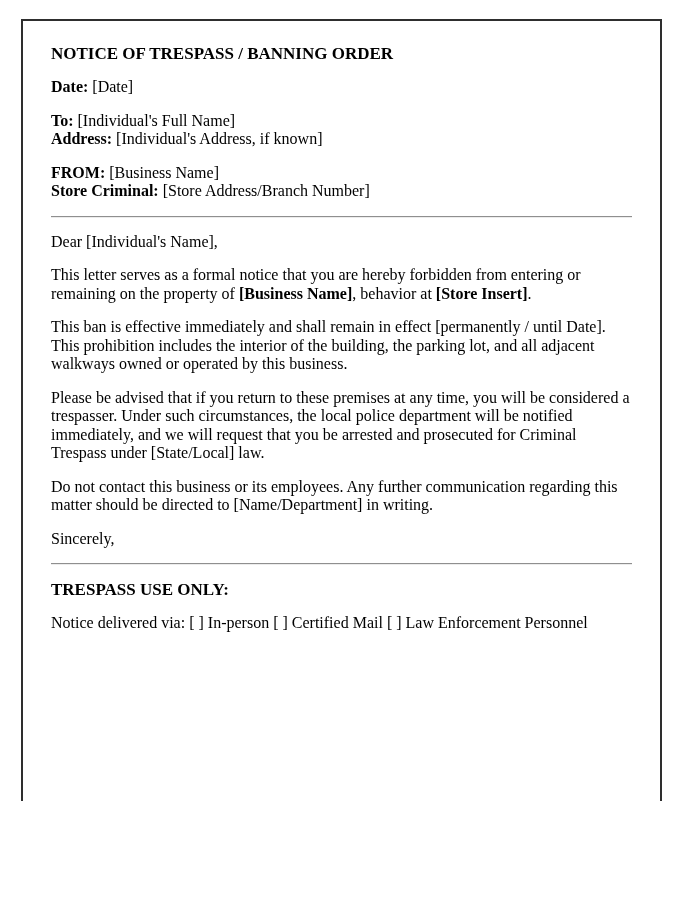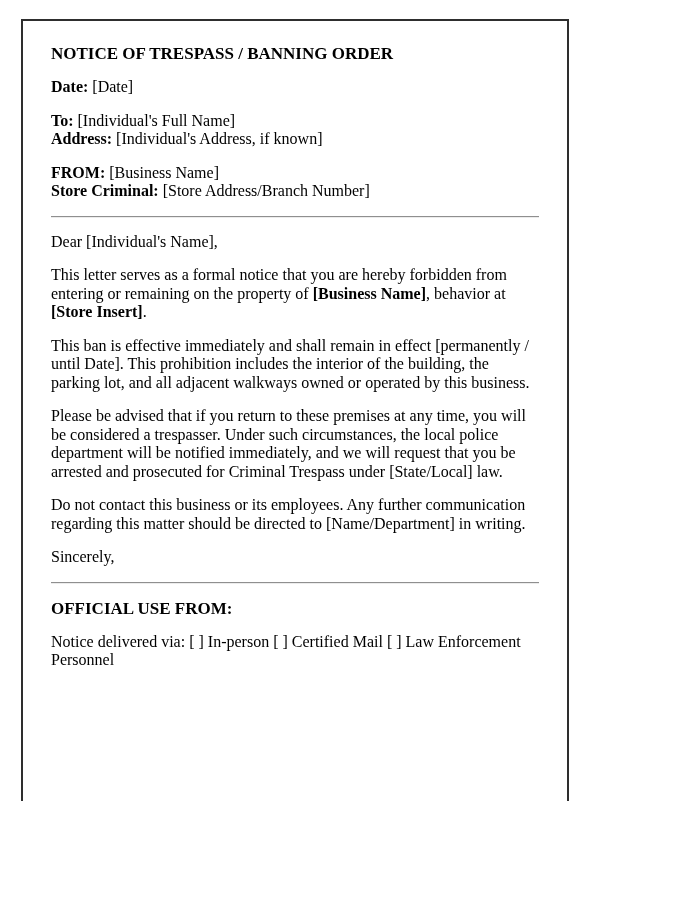--- a/index.html
+++ b/index.html
@@ -7,21 +7,21 @@
     padding: 0;
     background: #ffffff;
     width: 700px;
     height: 900px;
     overflow: hidden;
   }
   .page {
     position: absolute;
     left: 21px;
     top: 19px;
-    width: 548px;
+    width: 641px;
     height: 782px;
     box-sizing: border-box;
     border: 2px solid #2e2e2e;
     border-bottom: none;
     padding: 23px 28px 0 28px;
     overflow: hidden;
     background: #ffffff;
     font-family: "Liberation Serif", "DejaVu Serif", serif;
     font-size: 16px;
     line-height: 18.5px;
@@ -73,17 +73,17 @@
 
   <p>Please be advised that if you return to these premises at any time, you will be considered a trespasser. Under such circumstances, the local police department will be notified immediately, and we will request that you be arrested and prosecuted for Criminal Trespass under [State/Local] law.</p>
 
   <p>Do not contact this business or its employees. Any further communication regarding this matter should be directed to [Name/Department] in writing.</p>
 
   <p>Sincerely,</p>
 
 
   <hr class="rule">
 
-  <p class="heading">OFFICIAL USE FROM:</p>
+  <p class="heading">TRESPASS USE ONLY:</p>
 
   <p><span>Notice delivered via:</span> <span>[ ] In-person</span> <span>[ ] Certified Mail</span> <span>[ ] Law Enforcement Personnel</span></p>
 
 </div>
 
 </body></html>

